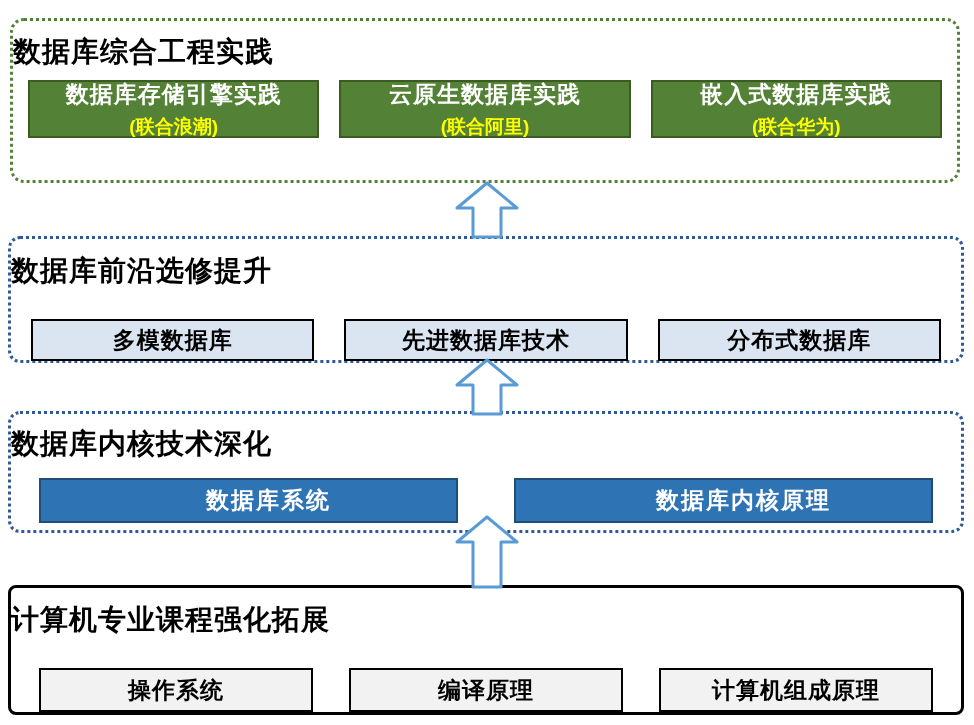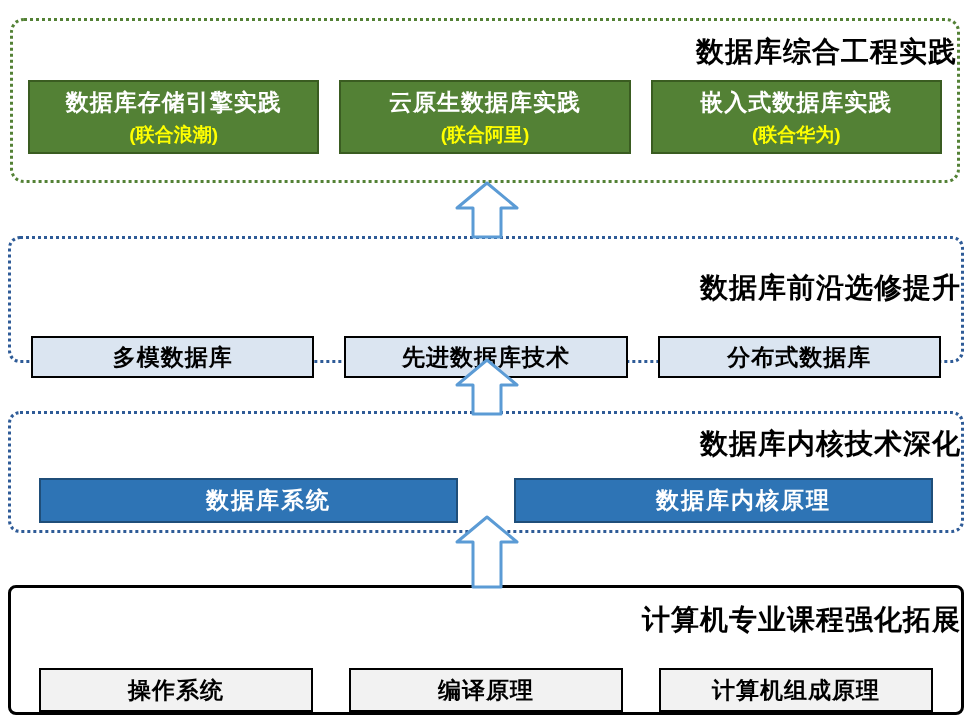--- a/index.html
+++ b/index.html
@@ -8,21 +8,21 @@
     position: relative;
     background: #ffffff;
     font-family: "Liberation Sans", "DejaVu Sans", sans-serif;
     overflow: hidden;
   }
   .tier {
     position: absolute;
     z-index: 1;
   }
   .tier-title {
-    text-align: right;
+    text-align: left;
     font-weight: 700;
     font-size: 28px;
     color: #000;
     letter-spacing: 1px;
   }
   .row {
     display: flex;
     align-items: stretch;
   }
   .course-box {
@@ -38,32 +38,32 @@
   .tier-practice {
     top: 18px; left: 10px; width: 950px; height: 165px;
     border: 3px dotted #538135;
     border-radius: 14px;
   }
   .tier-practice .tier-title { margin-top: 12px; }
   .tier-practice .row { margin-top: 9px; padding: 0 15px; gap: 20px; }
   .box-green {
     background: #538135;
     border: 2px solid #3a5c21;
-    height: 74px;
+    height: 58px;
   }
   .box-green .line1 { color: #ffffff; font-weight: 700; font-size: 23px; letter-spacing: 1px; }
   .box-green .line2 { color: #ffff00; font-weight: 700; font-size: 19px; margin-top: 4px; }
 
   
   .tier-elective {
     top: 236px; left: 8px; width: 956px; height: 127px;
     border: 3px dotted #2e5b97;
     border-radius: 12px;
   }
-  .tier-elective .tier-title { margin-top: 30px; }
+  .tier-elective .tier-title { margin-top: 13px; }
   .tier-elective .row { margin-top: 13px; padding: 16px 20px; gap: 30px; justify-content: center; }
   .box-lightblue {
     background: #dbe5f1;
     border: 2px solid #000;
     height: 42px;
   }
   .box-lightblue .line1 { color: #000; font-weight: 600; font-size: 23px; letter-spacing: 1px; }
 
   
   .tier-kernel {

